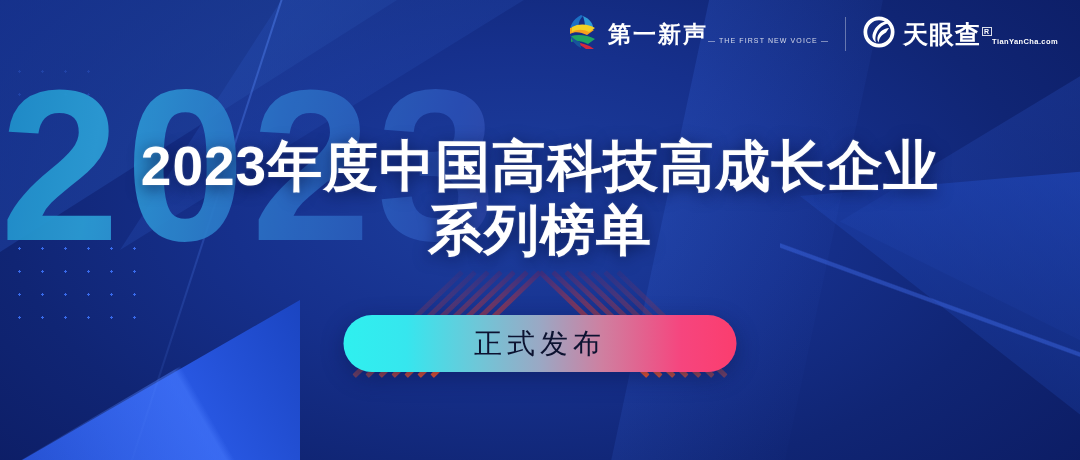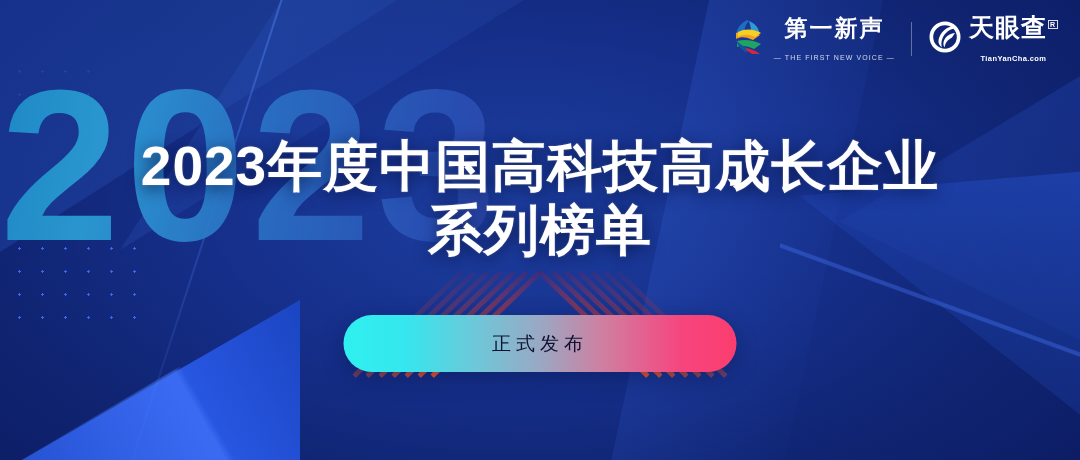--- a/index.html
+++ b/index.html
@@ -166,36 +166,36 @@
         #2ff0ef 0%, #36e6ee 16%, #6ec7d8 34%,
         #9aa8c4 50%, #cf7fa0 66%, #f6457e 86%, #fb3d6e 100%);
     box-shadow:0 6px 22px rgba(8,20,70,.45);
     display:flex; align-items:center; justify-content:center;
     cursor:pointer;
   }
   .pill span {
     color:#0c1230;
     font-family:"Liberation Sans", sans-serif;
     font-weight:400;
-    font-size:19px;
+    font-size:28px;
     letter-spacing:5px;
   }
 
   
   .logos {
     position:absolute;
     right:22px; top:14px;
     display:flex; align-items:center; gap:16px;
   }
   .logo-sep {
     width:1px; height:34px;
     background:rgba(255,255,255,.35);
   }
   .logo-unit { display:flex; align-items:center; gap:7px; }
-  .logo-text { display:flex; flex-direction:column; align-items:center;justify-content:space-between; }
+  .logo-text { display:flex; flex-direction:row; align-items:center;justify-content:space-between; }
   .logo-cn {
     color:#fff; font-weight:700;
     font-size:23px; letter-spacing:2px;
     line-height:1.05;
   }
   .logo-cn.big { font-size:25px; letter-spacing:1px; }
   .logo-en {
     color:rgba(255,255,255,.8);
     font-size:7px;
     letter-spacing:1.1px;

